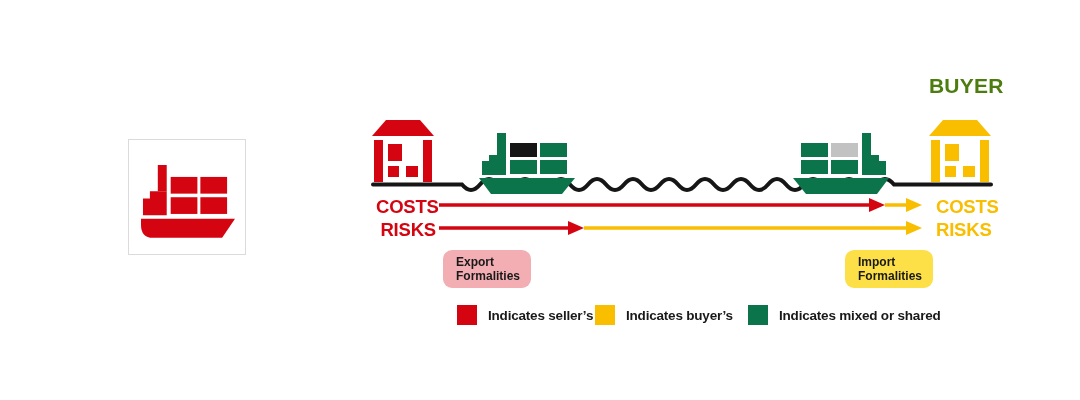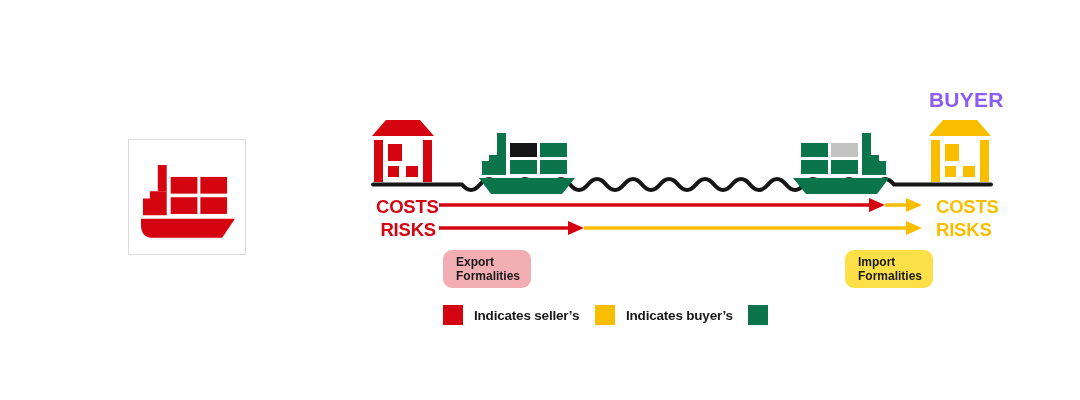--- a/index.html
+++ b/index.html
@@ -111,47 +111,48 @@
 
     <g>
       <line x1="439" y1="228" x2="569" y2="228" stroke-width="3.5" stroke="#D40511"></line>
       <polygon points="568,221 584,228 568,235" fill="#D40511"></polygon>
       <line x1="584" y1="228" x2="907" y2="228" stroke-width="3.5" stroke="#F9BE00"></line>
       <polygon points="906,221 922,228 906,235" fill="#F9BE00"></polygon>
     </g>
   </svg>
 
 
-  <div class="abs party-label" style="left: 929px; top: 88px; color: #8b5cf6;">BUYER</div>
+  <div class="abs party-label" style="left: 929px; top: 74px; color: #4d7c0f;">BUYER</div>
 
   <div class="abs flow-label flow-left" style="left: 368px; top: 196px; color: rgb(212, 5, 17);">COSTS</div>
 
   <div class="abs flow-label flow-left" style="left: 368px; top: 219px; color: rgb(212, 5, 17);">RISKS</div>
 
   <div class="abs flow-label" style="left: 928px; top: 196px; color: rgb(249, 190, 0);">COSTS</div>
 
   <div class="abs flow-label" style="left: 928px; top: 219px; color: rgb(249, 190, 0);">RISKS</div>
 
   <div class="abs badge" style="left: 443px; top: 250px; background: rgb(242, 174, 179);">
     <div>Export</div>
     <div>Formalities</div>
   </div>
 
   <div class="abs badge" style="left: 845px; top: 250px; background: #fde047;">
     <div>Import</div>
     <div>Formalities</div>
   </div>
 
   <div>
-    <div class="legend-item" style="left:443px;">
+    <div class="legend-item" style="left:457px;">
       <div class="legend-swatch" style="background: rgb(212, 5, 17);"></div>
       <div class="legend-label">Indicates seller’s</div>
     </div>
     <div class="legend-item" style="left:595px;">
       <div class="legend-swatch" style="background: rgb(249, 190, 0);"></div>
       <div class="legend-label">Indicates buyer’s</div>
     </div>
     <div class="legend-item" style="left:748px;">
       <div class="legend-swatch" style="background: rgb(12, 116, 75);"></div>
+      <div class="legend-label">Indicates mixed or shared</div>
     </div>
   </div>
 
 </div>
 
 </body></html>

